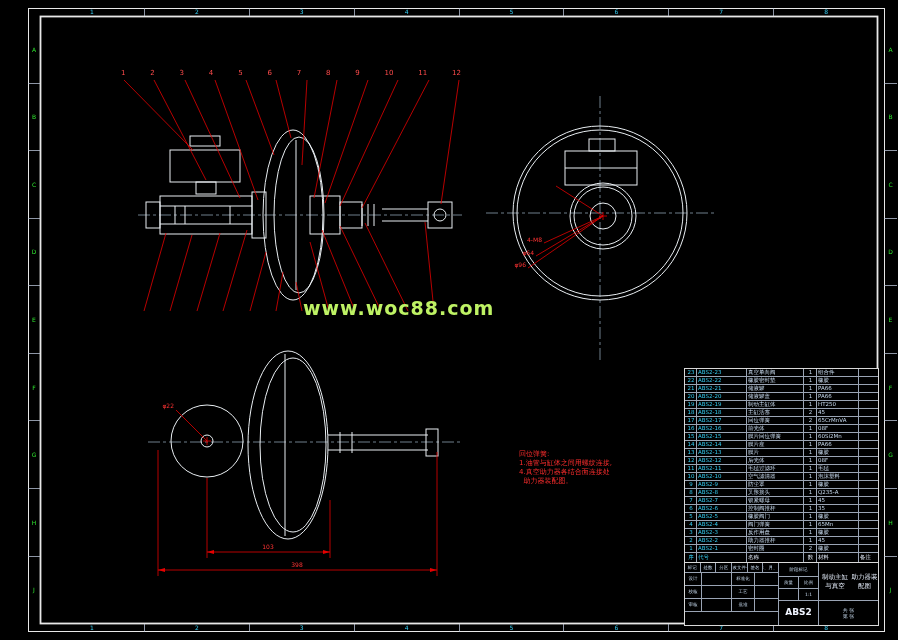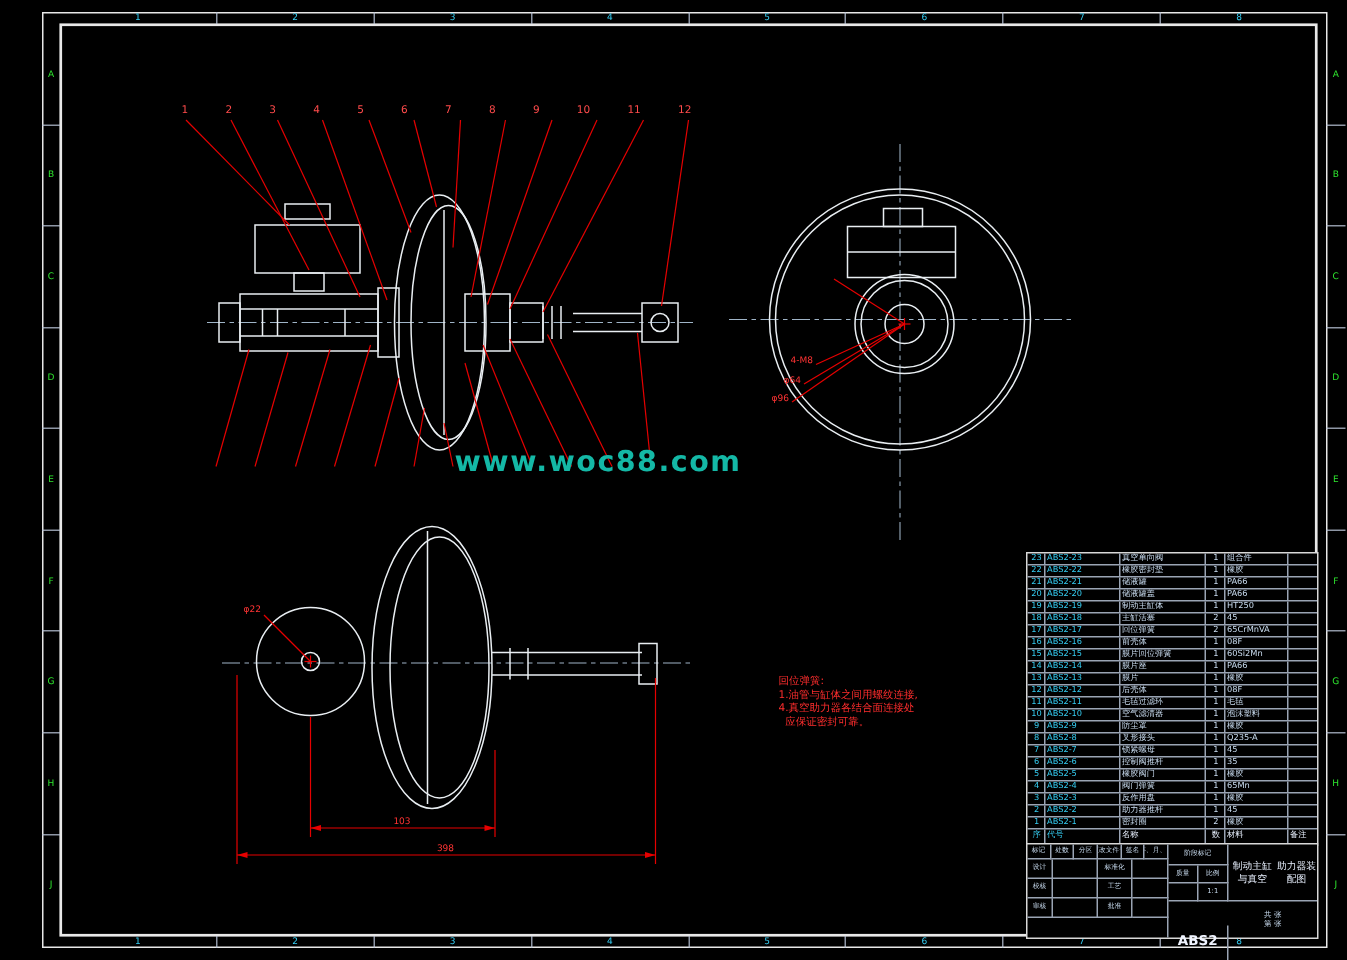--- a/index.html
+++ b/index.html
@@ -14,21 +14,21 @@
                 border-right:1px solid rgba(190,200,220,.75);overflow:hidden;}
   .zones-h span:last-child{border-right:none;}
   .zones-v{display:flex;flex-direction:column;}
   .zones-v span{flex:1;display:flex;align-items:center;justify-content:center;font-size:6px;
                 color:#2ee62e;border-bottom:1px solid rgba(190,200,220,.75);overflow:hidden;}
   .zones-v span:last-child{border-bottom:none;}
 
   
   .callouts{display:flex;justify-content:space-between;font-size:7px;color:#ff4b4b;}
 
-  .watermark{font-size:19px;font-weight:bold;color:#14b8a6;letter-spacing:1px;}
+  .watermark{font-size:19px;font-weight:bold;color:#bef264;letter-spacing:1px;}
 
   .technotes{font-size:7px;line-height:9px;color:#ff2d2d;white-space:pre;}
 
   
   .parts{left:684px;top:368px;width:193px;border:1px solid #d8d8d8;font-size:5.5px;
          color:#c9dcf0;background:#000;}
   .prows{display:flex;flex-direction:column;}
   .prow{display:flex;height:8px;line-height:7px;border-bottom:1px solid #9aa4b4;box-sizing:border-box;}
   .prow div{border-left:1px solid #9aa4b4;box-sizing:border-box;white-space:nowrap;overflow:hidden;
             padding-left:1px;}
@@ -247,21 +247,21 @@
       <span>9</span>
       <span>10</span>
       <span>11</span>
       <span>12</span>
     </div>
 
   <div class="abs watermark" style="left:303px;top:297px;">www.woc88.com</div>
 
   <div class="abs technotes" style="left:519px;top:423px;">
     
-  <div>回位弹簧:</div><div>1.油管与缸体之间用螺纹连接,</div><div>4.真空助力器各结合面连接处</div><div>  应保证密封可靠。</div></div>
+  <div>回位弹簧:</div><div>1.油管与缸体之间用螺纹连接,</div><div>4.真空助力器各结合面连接处</div><div>  助力器装配图。</div></div>
 
   <div class="abs parts">
     <div class="prows">
 
         <div class="prow">
           <div class="c1">23</div>
           <div class="c2">ABS2-23</div>
           <div class="c3">真空单向阀</div>
           <div class="c4">1</div>
           <div class="c5">组合件</div>
@@ -500,21 +500,21 @@
     <div class="tb" style="left:17px;top:36px;width:30px;height:13px;"></div>
     <div class="tb" style="left:47px;top:36px;width:23px;height:13px;">批准</div>
     <div class="tb" style="left:70px;top:36px;width:24px;height:13px;"></div>
     <div class="tb" style="left:0;top:49px;width:94px;height:13px;border-bottom:none;"></div>
 
     <div class="tb" style="left:94px;top:0;width:40px;height:14px;">阶段标记</div>
     <div class="tb" style="left:94px;top:14px;width:20px;height:12px;">质量</div>
     <div class="tb" style="left:114px;top:14px;width:20px;height:12px;">比例</div>
     <div class="tb" style="left:94px;top:26px;width:20px;height:12px;"></div>
     <div class="tb" style="left:114px;top:26px;width:20px;height:12px;">1:1</div>
-    <div class="tb big" style="left:94px;top:38px;width:40px;height:24px;border-bottom:none;margin-top:16px;">ABS2</div>
+    <div class="tb big" style="left:94px;top:38px;width:40px;height:24px;border-bottom:none;">ABS2</div>
 
     <div class="tb title" style="left:134px;top:0;width:59px;height:38px;border-right:none;">
       <div>制动主缸与真空</div>
       <div>助力器装配图</div>
     </div>
     <div class="tb" style="left:134px;top:38px;width:59px;height:24px;border-right:none;border-bottom:none;flex-direction:column;font-size:5px;">
       <div>共 张</div>
       <div>第 张</div>
     </div>
   </div>

